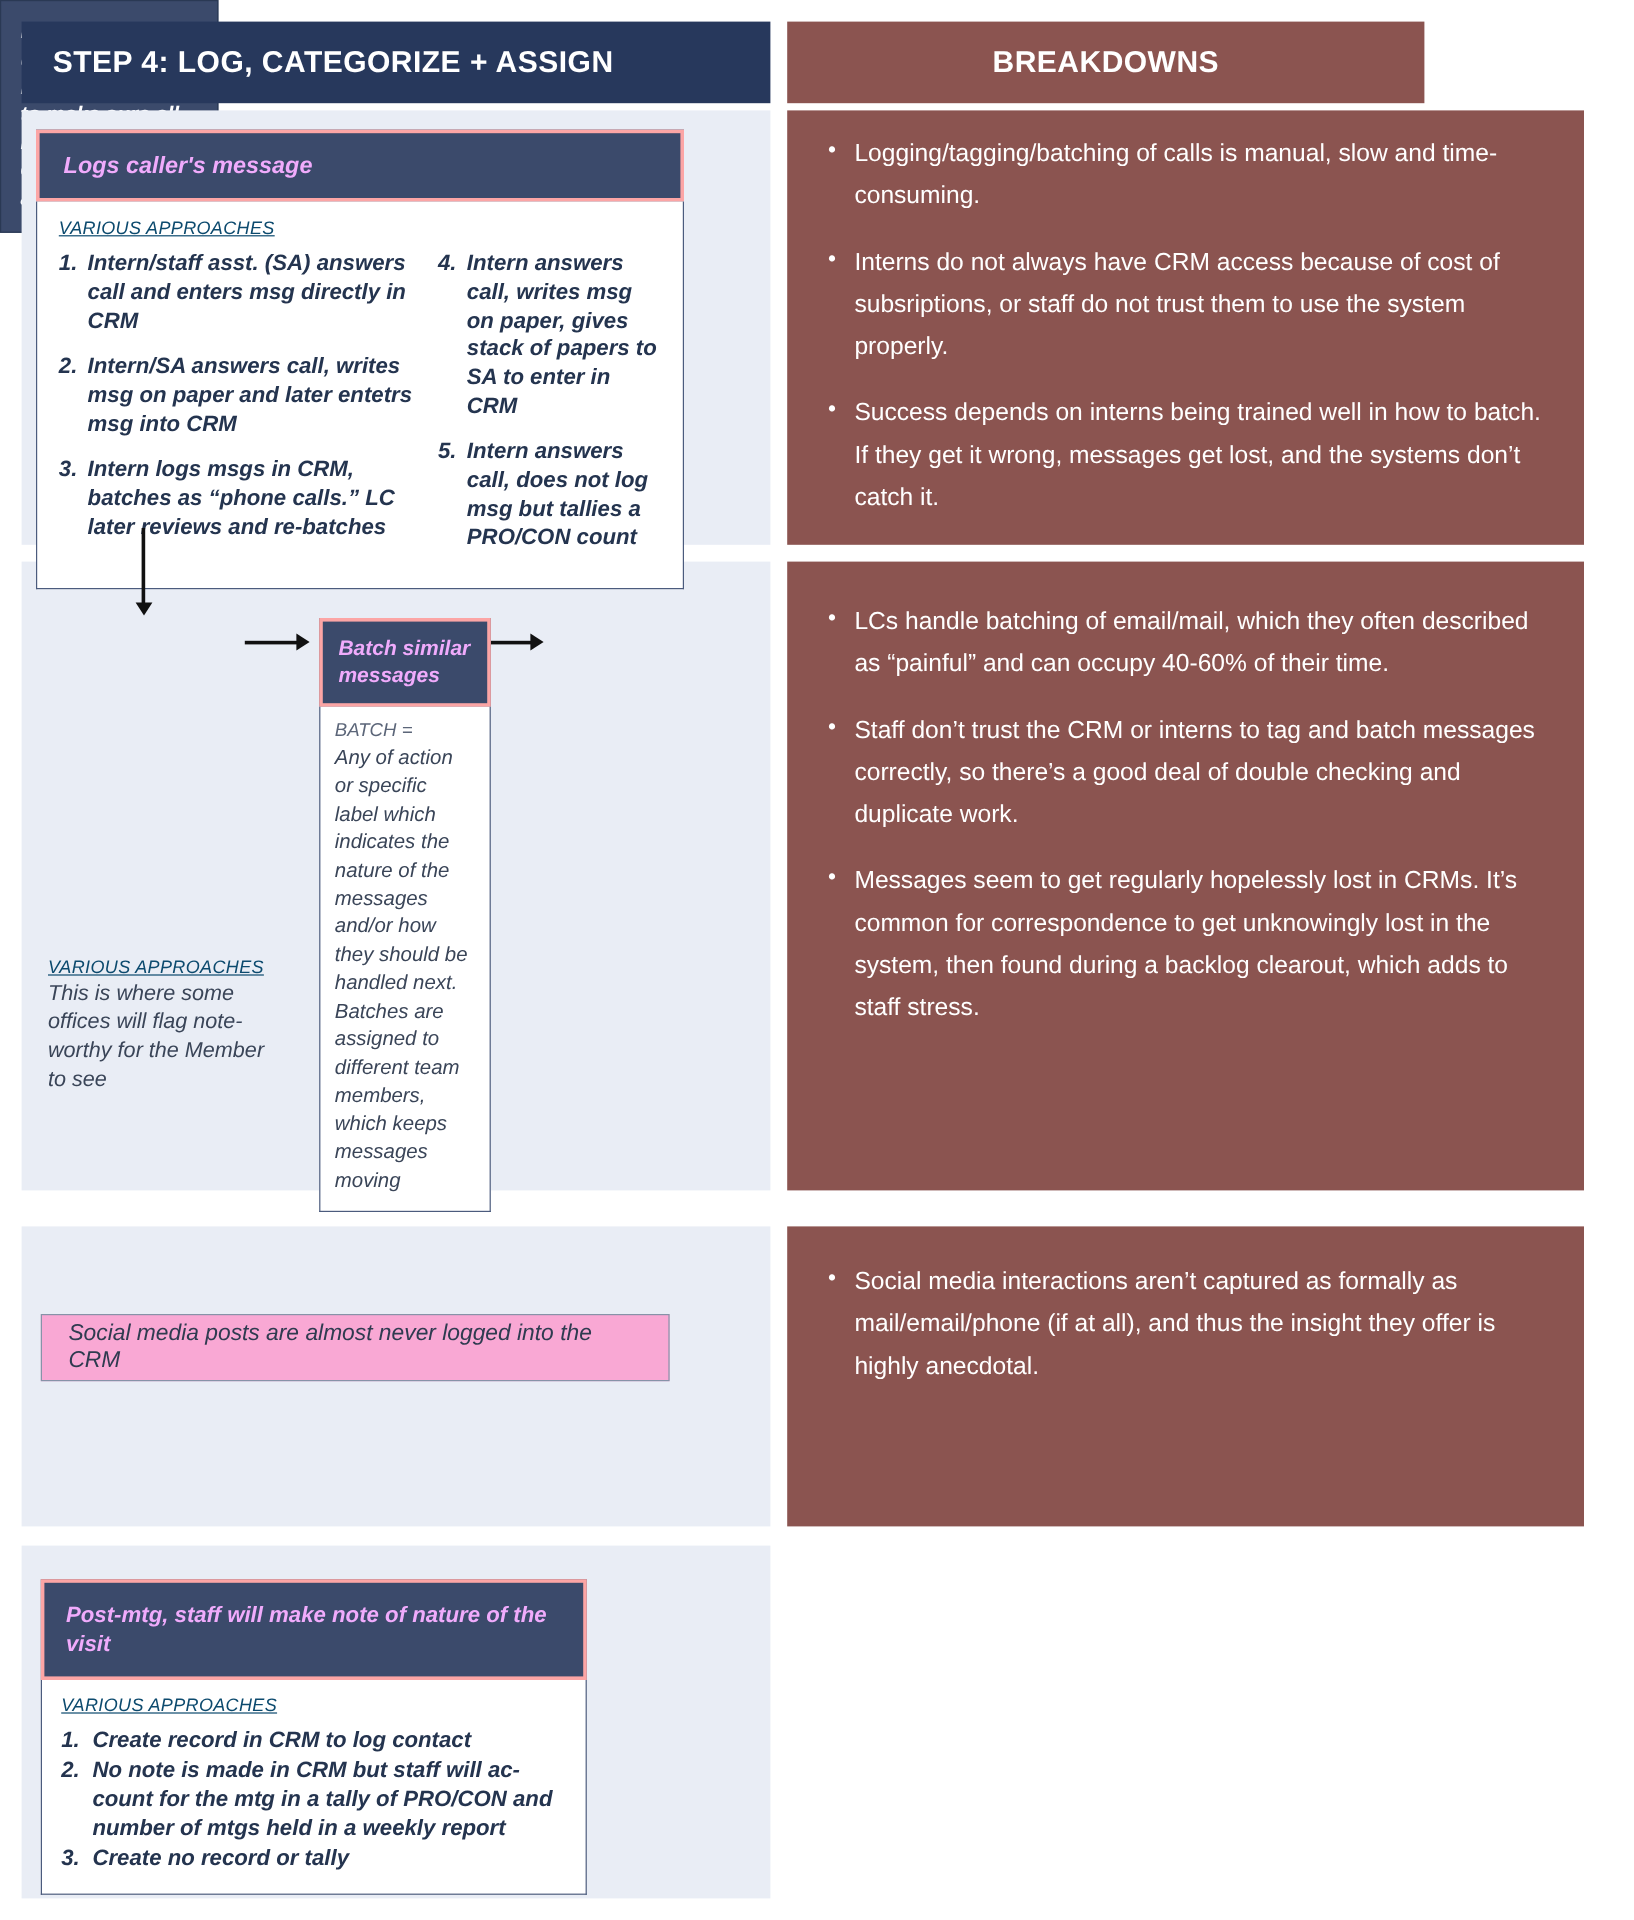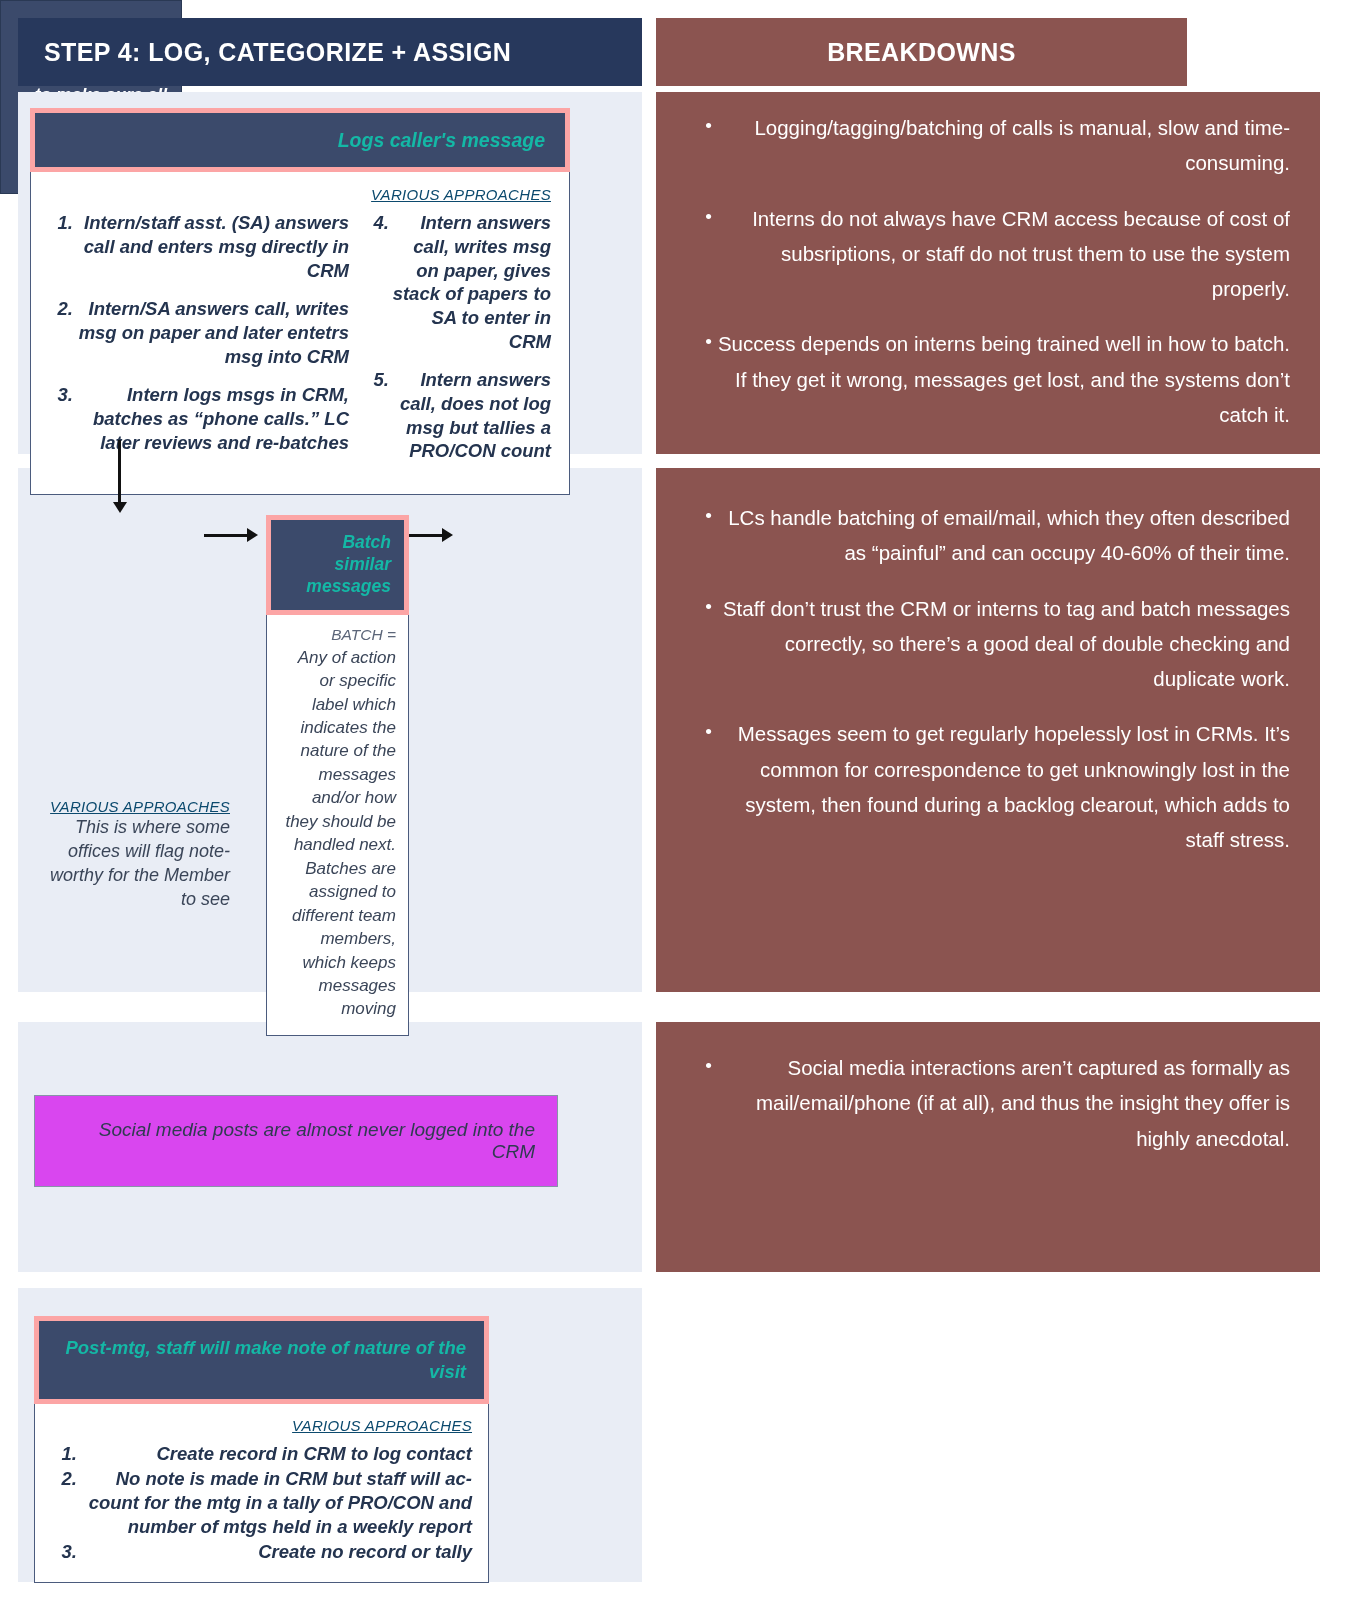--- a/index.html
+++ b/index.html
@@ -2,21 +2,21 @@
 <html><head>
 <meta charset="utf-8">
 <style>
   * { box-sizing: border-box; margin: 0; padding: 0; }
   html, body {
     width: 1362px; height: 1600px;
     background: #ffffff;
     font-family: "Liberation Sans", sans-serif;
     overflow: hidden;
   }
-  .page { position: relative; width: 1362px; height: 1600px; background:#ffffff;text-align:right; }
+  .page { position: relative; width: 1362px; height: 1600px; background:#ffffff; }
 
   
   .hdr {
     position: absolute;
     display: flex; align-items: center;
     color: #ffffff;
     font-weight: bold;
     letter-spacing: .4px;
   }
   .hdr-left {
@@ -53,27 +53,27 @@
     line-height: 1.72;
   }
   .bd-item { display: flex; margin-bottom: 20px; }
   .bd-bullet { width: 22px; flex: 0 0 22px; font-size: 19px; line-height: 1.72; }
   .bd-text { flex: 1; }
 
   
   .box { position: absolute; }
   .box-hd {
     background: #3b4a6b;
-    color: #14b8a6;
+    color: #f0abfc;
     font-style: italic;
     font-weight: bold;
     padding: 14px 18px;
     font-size: 19px;
     line-height: 1.25;
-    border: 5px solid #fca5a5;
+    border: 3px solid #fca5a5;
   }
   .box-bd {
     background: #ffffff;
     border: 1px solid #4b5b7d;
     border-top: none;
     padding: 14px 16px 16px 16px;
   }
   .va-label {
     font-style: italic;
     font-size: 15px;
@@ -159,23 +159,23 @@
     position: absolute;
     left: 40px; top: 798px; width: 190px;
   }
   #note-flag .va-label { margin-bottom: 1px; }
   #note-flag .nf-body { font-style: italic; font-size: 18px; color: #3a4558; line-height: 1.33; }
 
   
   #box-social {
     position: absolute;
     left: 34px; top: 1095px; width: 524px;
-    background: #d946ef;
+    background: #f9a8d4;
     border: 1px solid #8793a8;
-    padding: 23px 22px;
+    padding: 5px 22px;
     font-style: italic;
     font-size: 19px;
     color: #2f3b50;
   }
 
   
   #box-postmtg { left: 34px; top: 1300px; width: 455px; }
   #box-postmtg .box-hd { font-size: 18.5px; padding: 15px 18px; line-height: 1.3; margin-top: 16px; }
   #box-postmtg .box-bd { padding: 13px 16px 18px 16px; }
   ol.approach2 { list-style: none; }

